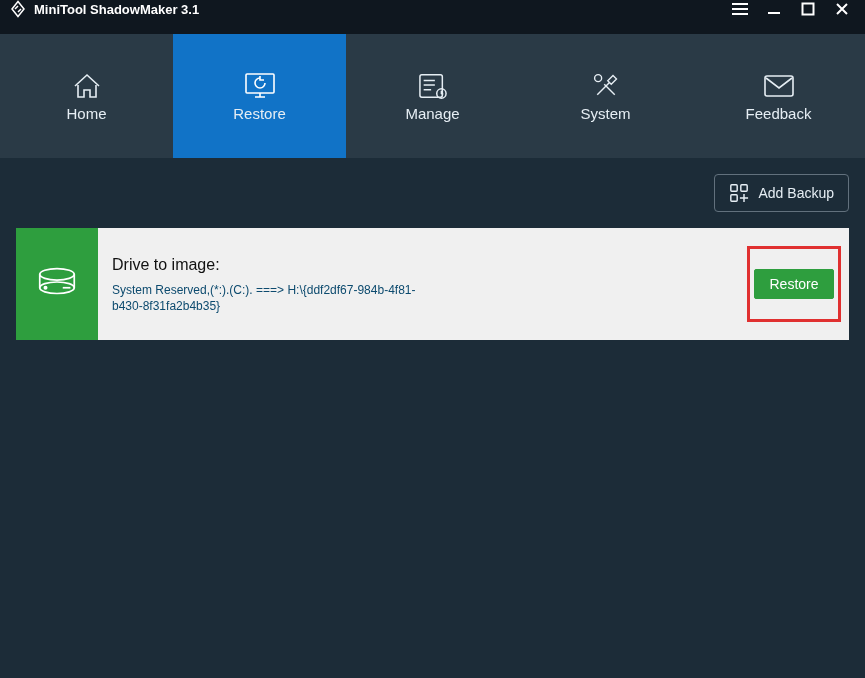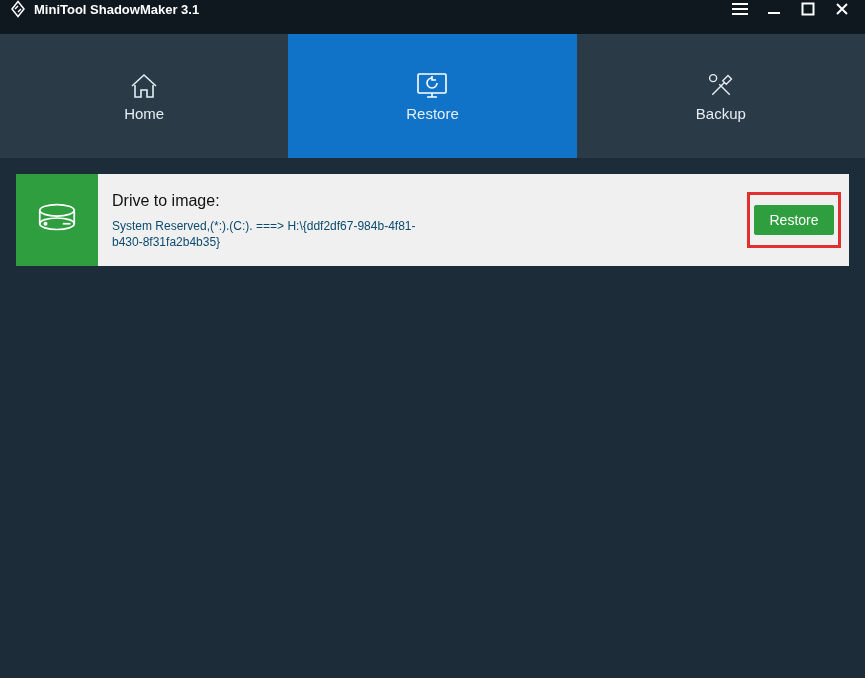--- a/index.html
+++ b/index.html
@@ -64,21 +64,21 @@
     display: flex; align-items: center; gap: 10px;
     cursor: pointer;
     background: transparent;
     font-size: 14px;
   }
   .add-backup-btn .icon { width: 20px; height: 20px; display:flex; align-items:center; justify-content:center;}
   
   .card {
     background: #f0f0f0;
     display: flex;
-    height: 92px;
+    height: 112px;
     align-items: stretch;
   }
   .card-left {
     width: 82px;
     background: #2e9e3e;
     display: flex; align-items: center; justify-content: center;
   }
   .card-body {
     flex: 1;
     padding: 10px 14px 8px 14px;
@@ -163,39 +163,72 @@
         <svg viewBox="0 0 34 30" width="36" height="30" fill="none" stroke="#fff" stroke-width="1.6">
           <rect x="3" y="3" width="28" height="19" rx="1"></rect>
           <path d="M12 26 h10 M17 22 v4"></path>
           <path d="M17 7 a5 5 0 1 0 5 5"></path>
             <path d="M17 5 l0 4 l4 0"></path>
         </svg>
       </span>
       <span class="nav-label">Restore</span>
     </div>
 
+    <div class="nav-item">
+      <span class="nav-icon">
+        <svg viewBox="0 0 34 30" width="34" height="28" fill="none" stroke="#e6eef4" stroke-width="1.6">
+          <rect x="3" y="3" width="24" height="24" rx="2"></rect>
+          <path d="M7 9h12M7 14h12M7 19h8"></path>
+          <circle cx="26" cy="23" r="5"></circle>
+            <path d="M26 20v3l2 1"></path>
+        </svg>
+      </span>
+      <span class="nav-label">Manage</span>
+    </div>
 
 
     <div class="nav-item">
       <span class="nav-icon">
         <svg viewBox="0 0 32 32" width="30" height="28" fill="none" stroke="#e6eef4" stroke-width="1.6">
           <path d="M6 26 L20 12"></path>
             <path d="M24 4 l4 4 -6 6 -4-4z"></path>
           <path d="M26 26 L14 14"></path>
             <circle cx="7" cy="7" r="4"></circle>
         </svg>
       </span>
-      <span class="nav-label">Backup</span>
-    </div>
-
+      <span class="nav-label">System</span>
+    </div>
+
+    <div class="nav-item">
+      <span class="nav-icon">
+        <svg viewBox="0 0 34 26" width="34" height="26" fill="none" stroke="#e6eef4" stroke-width="1.6">
+          <rect x="3" y="3" width="28" height="20" rx="2"></rect>
+          <path d="M4 5 L17 15 L30 5"></path>
+        </svg>
+      </span>
+      <span class="nav-label">Feedback</span>
+    </div>
 
   </div>
 
   <div class="content">
 
+    <div class="toolbar">
+      <button class="add-backup-btn">
+        <span class="icon">
+          <svg viewBox="0 0 22 22" width="20" height="20" fill="none" stroke="#e6eef4" stroke-width="1.6">
+            <rect x="2" y="2" width="7" height="7" rx="1"></rect>
+              <rect x="13" y="2" width="7" height="7" rx="1"></rect>
+            <rect x="2" y="13" width="7" height="7" rx="1"></rect>
+            <path d="M16.5 12v9M12 16.5h9"></path>
+          </svg>
+        </span>
+        <span>Add Backup</span>
+      </button>
+    </div>
 
     <div class="card">
       <div class="card-left">
         <span>
           <svg viewBox="0 0 48 36" width="46" height="36" fill="none" stroke="#fff" stroke-width="1.8">
             <ellipse cx="24" cy="10" rx="18" ry="6"></ellipse>
             <path d="M6 10 V24"></path>
               <path d="M42 10 V24"></path>
             <ellipse cx="24" cy="24" rx="18" ry="6"></ellipse>
             <circle cx="12" cy="24" r="1.2" fill="#fff"></circle>

